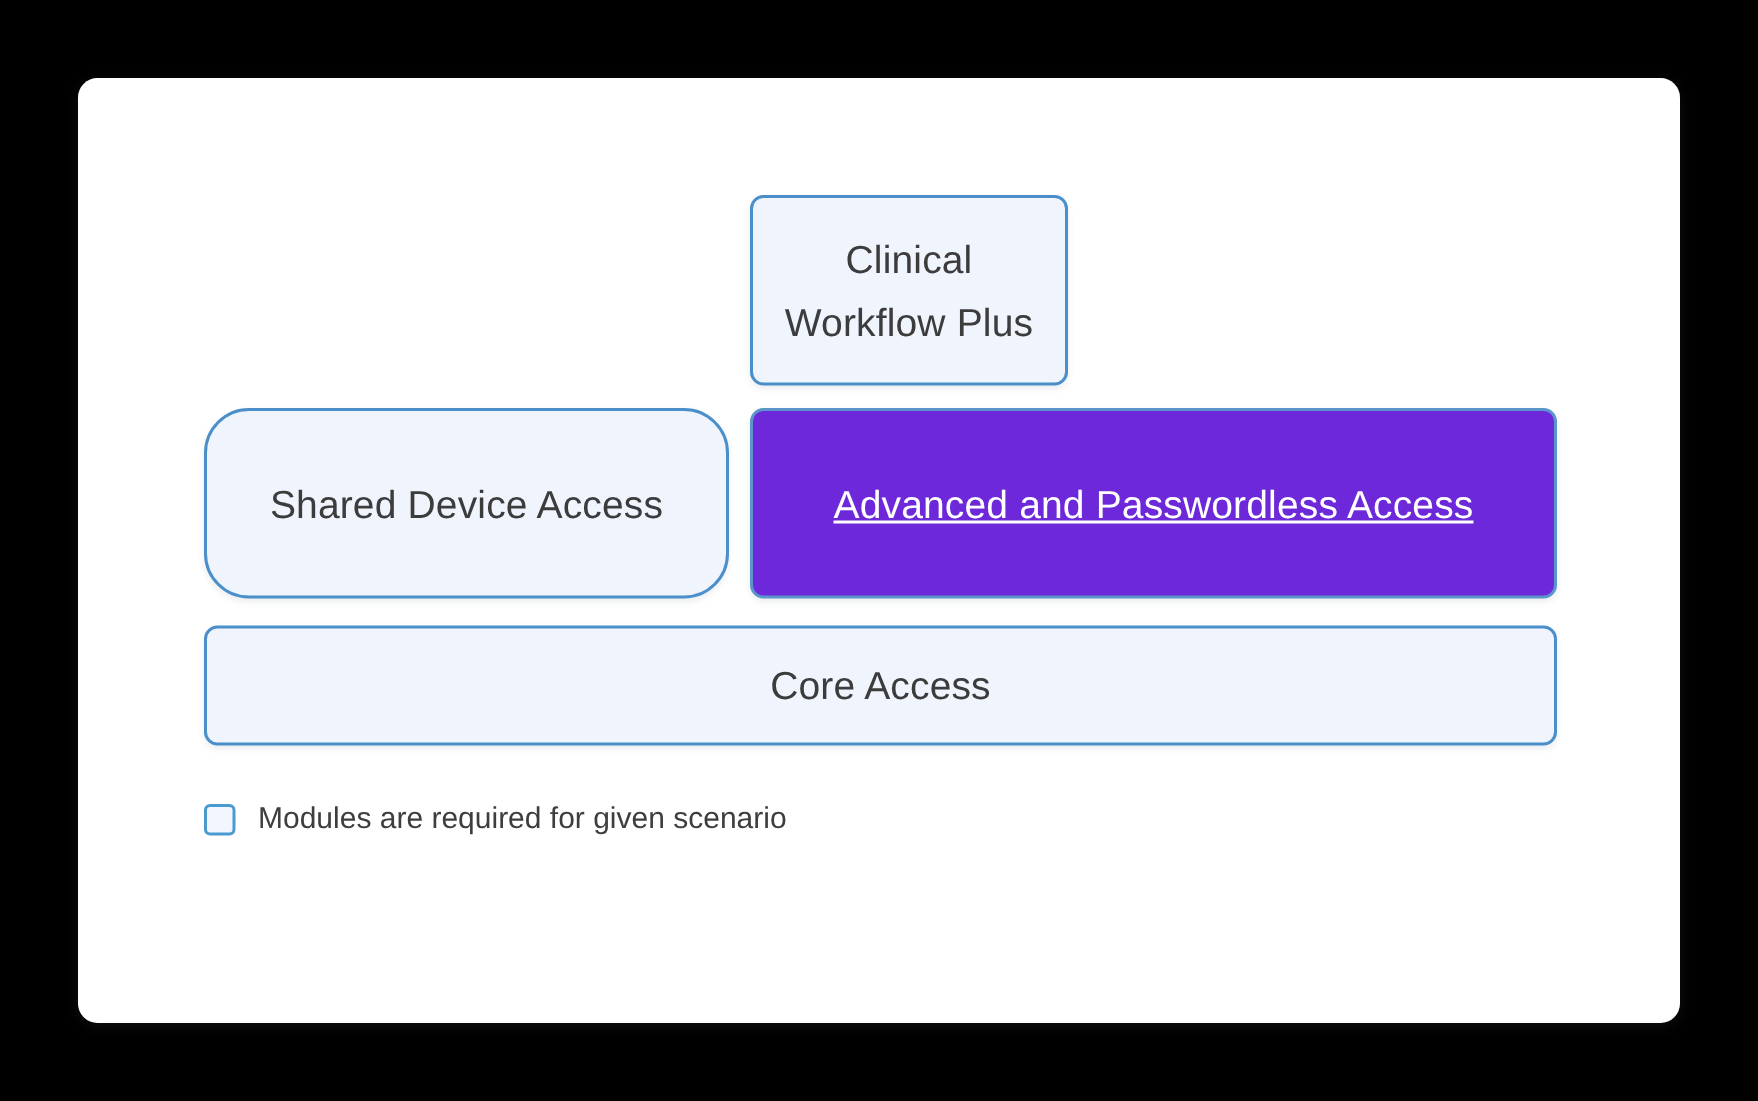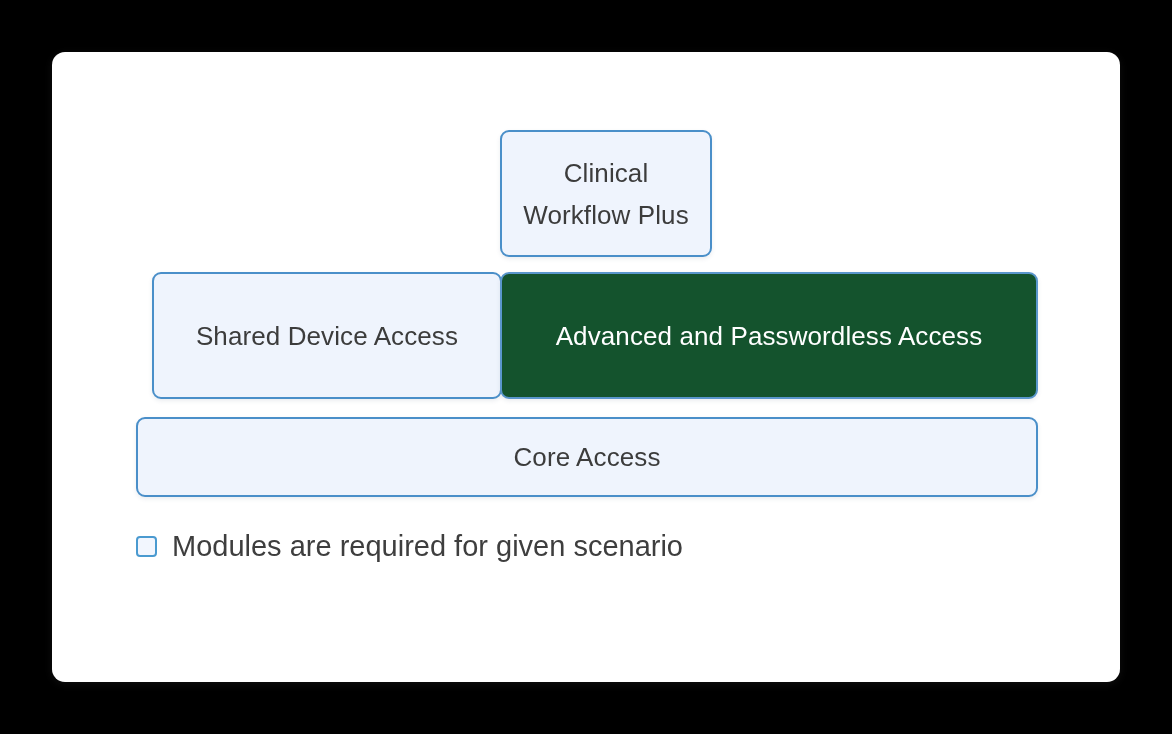--- a/index.html
+++ b/index.html
@@ -54,42 +54,44 @@
     justify-content: center;
     text-align: center;
     font-size: 26px;
     line-height: 42px;
     font-weight: 400;
     letter-spacing: 0.1px;
     box-shadow: 0 2px 4px rgba(60,80,110,0.10);
   }
 
   .module.recommended {
-    background: #14532d;
+    background: #6d28d9;
     border-color: #5a96cc;
     color: #ffffff;
+    text-decoration: underline;
   }
 
   .module-label {
     display: block;
     padding: 0 14px;
   }
 
   
   .m-clinical {
     left: 448px;
     top: 78px;
     width: 212px;
     height: 127px;
   }
   .m-shared {
-    left: 100px;
+    left: 84px;
     top: 220px;
     width: 350px;
     height: 127px;
+    border-radius: 30px;
   }
   .m-advanced {
     left: 448px;
     top: 220px;
     width: 538px;
     height: 127px;
   }
   .m-core {
     left: 84px;
     top: 365px;
@@ -117,21 +119,21 @@
     border-radius: 4px;
     border: 2px solid #4a9ad0;
     background: #f2f6fe;
     flex: 0 0 auto;
   }
   .legend-swatch.filled {
     background: #4470ab;
   }
   .legend-text {
     margin-left: 15px;
-    font-size: 29px;
+    font-size: 20px;
     line-height: 26px;
     color: #3e3e3e;
     white-space: nowrap;
   }
 </style>
 </head>
 <body>
 
 <div class="screen">
   <div class="card">

